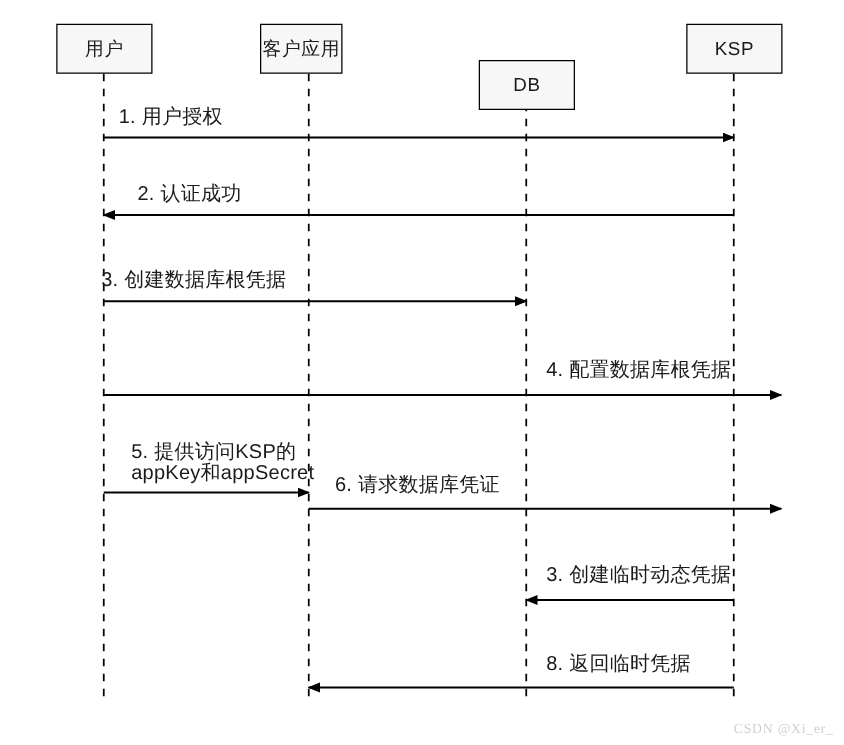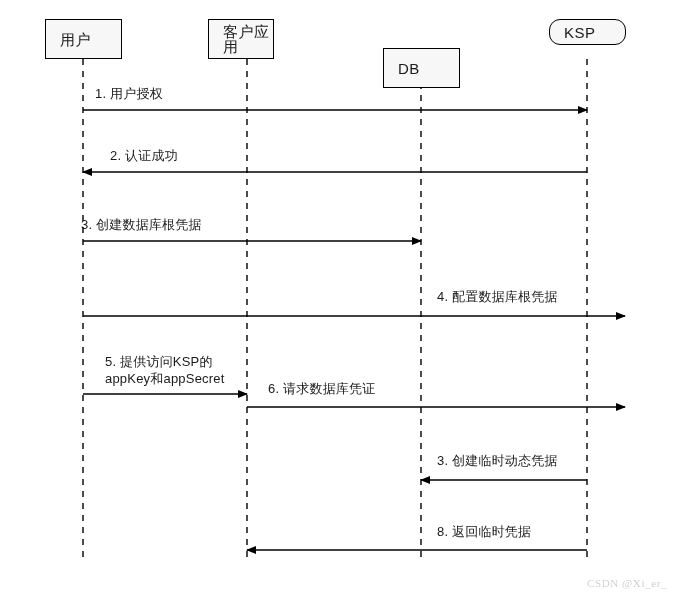--- a/index.html
+++ b/index.html
@@ -26,29 +26,29 @@
     width: 675px;
     height: 596px;
   }
   .actor-box {
     position: absolute;
     box-sizing: border-box;
     background: #f7f7f7;
     border: 1.6px solid #000000;
     display: flex;
     align-items: center;
+    justify-content: center;
     font-size: 15px;
     letter-spacing: 0.5px;
     line-height: 1;
     color: #1a1a1a;
-    padding-left: 14px;
   }
   .msg-label {
     position: absolute;
-    font-size: 13px;
+    font-size: 16px;
     line-height: 17px;
     color: #1a1a1a;
     white-space: pre-line;
     letter-spacing: 0.2px;
   }
   .msg-label.align-left  { text-align: left; }
   .watermark {
     position: absolute;
     right: 8px;
     bottom: 7px;
@@ -93,21 +93,21 @@
   <div id="actors-layer">
       <div class="actor-box" style="left: 45px; top: 19px; width: 77px; height: 40px;">
         <span>用户</span>
       </div>
       <div class="actor-box" style="left: 208px; top: 19px; width: 66px; height: 40px;">
         <span>客户应用</span>
       </div>
       <div class="actor-box" style="left: 383px; top: 19px; width: 77px; height: 40px; margin-top: 29px;">
         <span>DB</span>
       </div>
-      <div class="actor-box" style="left: 549px; top: 19px; width: 77px; height: 26px; border-radius: 11px;">
+      <div class="actor-box" style="left: 549px; top: 19px; width: 77px; height: 40px;">
         <span>KSP</span>
       </div>
     </div>
   <div id="labels-layer">
       <div class="msg-label align-left" style="left: 95px; top: 85px;">1. 用户授权</div>
       <div class="msg-label align-left" style="left: 110px; top: 147px;">2. 认证成功</div>
       <div class="msg-label align-left" style="left: 81px; top: 216px;">3. 创建数据库根凭据</div>
       <div class="msg-label align-left" style="left: 437px; top: 288px;">4. 配置数据库根凭据</div>
       <div class="msg-label align-left" style="left: 93px; top: 353px; margin-left: 12px;">5. 提供访问KSP的
 appKey和appSecret</div>

